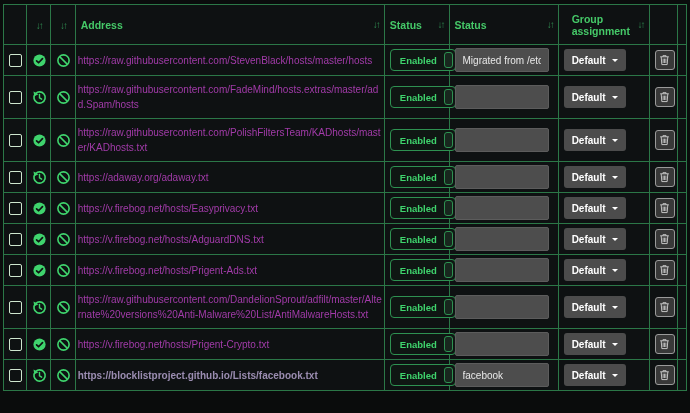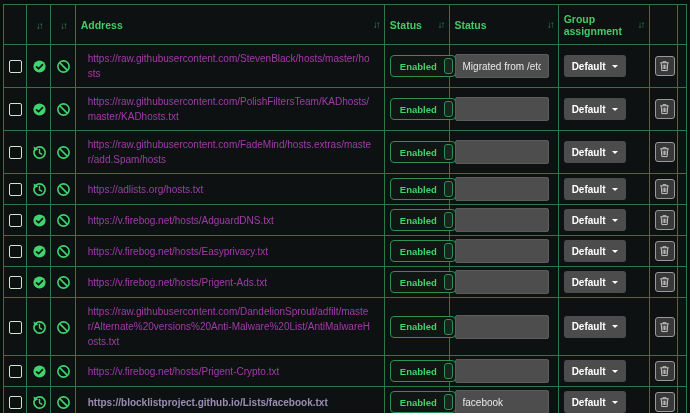--- a/index.html
+++ b/index.html
@@ -31,21 +31,21 @@
   .sort {
     color: #2f8a50;
     font-size: 10px;
     font-weight: bold;
     letter-spacing: -2px;
     flex: 0 0 auto;
   }
   .c-icon { text-align: center; }
   .c-check { text-align: center; }
   .c-del { text-align: center; }
-  td.c-addr { padding: 6px 12px; }
+  td.c-addr { padding: 6px 2px; }
   .checkbox {
     display: inline-block;
     width: 13px; height: 13px;
     border: 1.5px solid #cfe6cf;
     border-radius: 2px;
     background: transparent;
     cursor: pointer;
     vertical-align: middle;
   }
   .icon-wrap { display: inline-flex; vertical-align: middle; }
@@ -160,21 +160,21 @@
         </div>
       </th>
       <th>
         <div class="th-flex">
           <span>Status</span>
           <span class="sort">↓↑</span>
         </div>
       </th>
       <th>
         <div class="th-flex">
-          <span style="max-width:62px;display:inline-block;">Group assignment</span>
+          <span style="max-width:62px;display:inline-block;margin-left:8px;">Group assignment</span>
           <span class="sort">↓↑</span>
         </div>
       </th>
       <th class="c-del"></th>
       <th class="c-gap"></th>
     </tr>
   </thead>
   <tbody id="rows">
       <tr>
     <td class="c-check"><span class="checkbox"></span></td>
@@ -221,69 +221,20 @@
             <path d="M4.5 5 V9.8 M6 5 V9.8 M7.5 5 V9.8" stroke="#cfcfcf" stroke-width="0.9" fill="none"></path>
           </svg>
         </span>
       </button>
     </td>
     <td class="c-gap"></td>
   </tr>
       <tr>
     <td class="c-check"><span class="checkbox"></span></td>
     <td class="c-icon">
-      <span class="icon-wrap">
-        <svg width="15" height="15" viewBox="0 0 16 16">
-          <circle cx="8" cy="8" r="6.5" fill="#3fd46d"></circle>
-          <path d="M4.9 8.3 l2.1 2.1 L11.2 6" fill="none" stroke="#0e1112" stroke-width="1.8" stroke-linecap="round" stroke-linejoin="round"></path>
-        </svg>
-      </span>
-      
-    </td>
-    <td class="c-icon">
-      <span class="icon-wrap">
-        <svg width="15" height="15" viewBox="0 0 16 16">
-          <circle cx="8" cy="8" r="6" fill="none" stroke="#3fd46d" stroke-width="1.7"></circle>
-          <path d="M3.9 3.9 L12.1 12.1" stroke="#3fd46d" stroke-width="1.7"></path>
-        </svg>
-      </span>
-    </td>
-    <td class="c-addr">
-          <a href="#" class="adlist-link">https://raw.githubusercontent.com/PolishFiltersTeam/KADhosts/master/KADhosts.txt</a>
-        </td>
-    <td>
-      <div class="toggle">
-        <span class="toggle-label">Enabled</span>
-        <span class="toggle-knob"></span>
-      </div>
-    </td>
-    <td><input type="text" class="comment" value="" style=""></td>
-    <td>
-      <button class="group-btn">
-        <span class="group-label">Default</span>
-        <span class="caret"></span>
-      </button>
-    </td>
-    <td class="c-del">
-      <button class="trash-btn">
-        <span class="icon-wrap">
-          <svg width="11" height="12" viewBox="0 0 12 13">
-            <path d="M1.3 3 H10.7" stroke="#cfcfcf" stroke-width="1" fill="none"></path>
-            <path d="M4.3 3 V1.8 H7.7 V3" stroke="#cfcfcf" stroke-width="1" fill="none"></path>
-            <path d="M2.4 3.2 L3.1 11.5 H8.9 L9.6 3.2" stroke="#cfcfcf" stroke-width="1" fill="none"></path>
-            <path d="M4.5 5 V9.8 M6 5 V9.8 M7.5 5 V9.8" stroke="#cfcfcf" stroke-width="0.9" fill="none"></path>
-          </svg>
-        </span>
-      </button>
-    </td>
-    <td class="c-gap"></td>
-  </tr>
-      <tr>
-    <td class="c-check"><span class="checkbox"></span></td>
-    <td class="c-icon">
       
       <span class="icon-wrap">
         <svg width="15" height="15" viewBox="0 0 16 16">
           <path d="M3.6 4.0 A6 6 0 1 0 8 2 A5.9 5.9 0 0 0 3.9 3.7" fill="none" stroke="#3fd46d" stroke-width="1.7"></path>
           <path d="M1.6 1.6 L2.4 6.6 L7.0 4.5 Z" fill="#3fd46d"></path>
           <path d="M8 4.8 V8.4 L10.3 9.8" fill="none" stroke="#3fd46d" stroke-width="1.5" stroke-linecap="round"></path>
         </svg>
       </span>
     </td>
     <td class="c-icon">
@@ -320,39 +271,88 @@
             <path d="M4.5 5 V9.8 M6 5 V9.8 M7.5 5 V9.8" stroke="#cfcfcf" stroke-width="0.9" fill="none"></path>
           </svg>
         </span>
       </button>
     </td>
     <td class="c-gap"></td>
   </tr>
       <tr>
     <td class="c-check"><span class="checkbox"></span></td>
     <td class="c-icon">
+      <span class="icon-wrap">
+        <svg width="15" height="15" viewBox="0 0 16 16">
+          <circle cx="8" cy="8" r="6.5" fill="#3fd46d"></circle>
+          <path d="M4.9 8.3 l2.1 2.1 L11.2 6" fill="none" stroke="#0e1112" stroke-width="1.8" stroke-linecap="round" stroke-linejoin="round"></path>
+        </svg>
+      </span>
+      
+    </td>
+    <td class="c-icon">
+      <span class="icon-wrap">
+        <svg width="15" height="15" viewBox="0 0 16 16">
+          <circle cx="8" cy="8" r="6" fill="none" stroke="#3fd46d" stroke-width="1.7"></circle>
+          <path d="M3.9 3.9 L12.1 12.1" stroke="#3fd46d" stroke-width="1.7"></path>
+        </svg>
+      </span>
+    </td>
+    <td class="c-addr">
+          <a href="#" class="adlist-link">https://raw.githubusercontent.com/PolishFiltersTeam/KADhosts/master/KADhosts.txt</a>
+        </td>
+    <td>
+      <div class="toggle">
+        <span class="toggle-label">Enabled</span>
+        <span class="toggle-knob"></span>
+      </div>
+    </td>
+    <td><input type="text" class="comment" value="" style=""></td>
+    <td>
+      <button class="group-btn">
+        <span class="group-label">Default</span>
+        <span class="caret"></span>
+      </button>
+    </td>
+    <td class="c-del">
+      <button class="trash-btn">
+        <span class="icon-wrap">
+          <svg width="11" height="12" viewBox="0 0 12 13">
+            <path d="M1.3 3 H10.7" stroke="#cfcfcf" stroke-width="1" fill="none"></path>
+            <path d="M4.3 3 V1.8 H7.7 V3" stroke="#cfcfcf" stroke-width="1" fill="none"></path>
+            <path d="M2.4 3.2 L3.1 11.5 H8.9 L9.6 3.2" stroke="#cfcfcf" stroke-width="1" fill="none"></path>
+            <path d="M4.5 5 V9.8 M6 5 V9.8 M7.5 5 V9.8" stroke="#cfcfcf" stroke-width="0.9" fill="none"></path>
+          </svg>
+        </span>
+      </button>
+    </td>
+    <td class="c-gap"></td>
+  </tr>
+      <tr>
+    <td class="c-check"><span class="checkbox"></span></td>
+    <td class="c-icon">
       
       <span class="icon-wrap">
         <svg width="15" height="15" viewBox="0 0 16 16">
           <path d="M3.6 4.0 A6 6 0 1 0 8 2 A5.9 5.9 0 0 0 3.9 3.7" fill="none" stroke="#3fd46d" stroke-width="1.7"></path>
           <path d="M1.6 1.6 L2.4 6.6 L7.0 4.5 Z" fill="#3fd46d"></path>
           <path d="M8 4.8 V8.4 L10.3 9.8" fill="none" stroke="#3fd46d" stroke-width="1.5" stroke-linecap="round"></path>
         </svg>
       </span>
     </td>
     <td class="c-icon">
       <span class="icon-wrap">
         <svg width="15" height="15" viewBox="0 0 16 16">
           <circle cx="8" cy="8" r="6" fill="none" stroke="#3fd46d" stroke-width="1.7"></circle>
           <path d="M3.9 3.9 L12.1 12.1" stroke="#3fd46d" stroke-width="1.7"></path>
         </svg>
       </span>
     </td>
     <td class="c-addr">
-          <a href="#" class="adlist-link">https://adlists.org/hosts.txt</a>
+          <a href="#" class="adlist-link">https://adaway.org/adaway.txt</a>
         </td>
     <td>
       <div class="toggle">
         <span class="toggle-label">Enabled</span>
         <span class="toggle-knob"></span>
       </div>
     </td>
     <td><input type="text" class="comment" value="" style=""></td>
     <td>
       <button class="group-btn">
@@ -387,21 +387,21 @@
     </td>
     <td class="c-icon">
       <span class="icon-wrap">
         <svg width="15" height="15" viewBox="0 0 16 16">
           <circle cx="8" cy="8" r="6" fill="none" stroke="#3fd46d" stroke-width="1.7"></circle>
           <path d="M3.9 3.9 L12.1 12.1" stroke="#3fd46d" stroke-width="1.7"></path>
         </svg>
       </span>
     </td>
     <td class="c-addr">
-          <a href="#" class="adlist-link">https://v.firebog.net/hosts/AdguardDNS.txt</a>
+          <a href="#" class="adlist-link">https://v.firebog.net/hosts/Easyprivacy.txt</a>
         </td>
     <td>
       <div class="toggle">
         <span class="toggle-label">Enabled</span>
         <span class="toggle-knob"></span>
       </div>
     </td>
     <td><input type="text" class="comment" value="" style=""></td>
     <td>
       <button class="group-btn">
@@ -436,21 +436,21 @@
     </td>
     <td class="c-icon">
       <span class="icon-wrap">
         <svg width="15" height="15" viewBox="0 0 16 16">
           <circle cx="8" cy="8" r="6" fill="none" stroke="#3fd46d" stroke-width="1.7"></circle>
           <path d="M3.9 3.9 L12.1 12.1" stroke="#3fd46d" stroke-width="1.7"></path>
         </svg>
       </span>
     </td>
     <td class="c-addr">
-          <a href="#" class="adlist-link">https://v.firebog.net/hosts/Easyprivacy.txt</a>
+          <a href="#" class="adlist-link">https://v.firebog.net/hosts/AdguardDNS.txt</a>
         </td>
     <td>
       <div class="toggle">
         <span class="toggle-label">Enabled</span>
         <span class="toggle-knob"></span>
       </div>
     </td>
     <td><input type="text" class="comment" value="" style=""></td>
     <td>
       <button class="group-btn">

